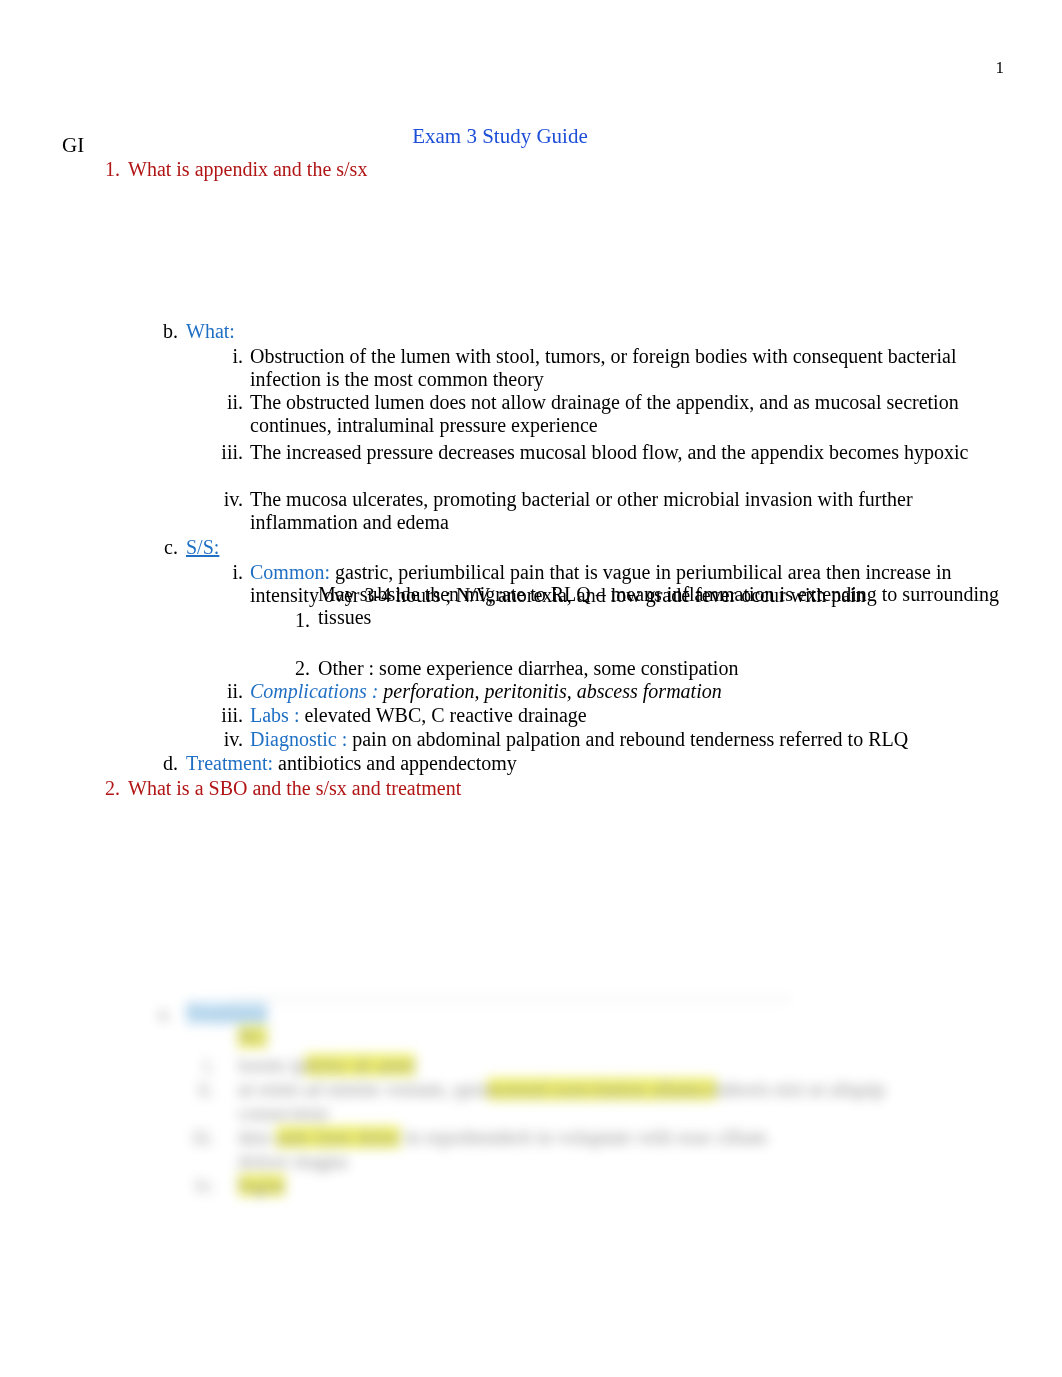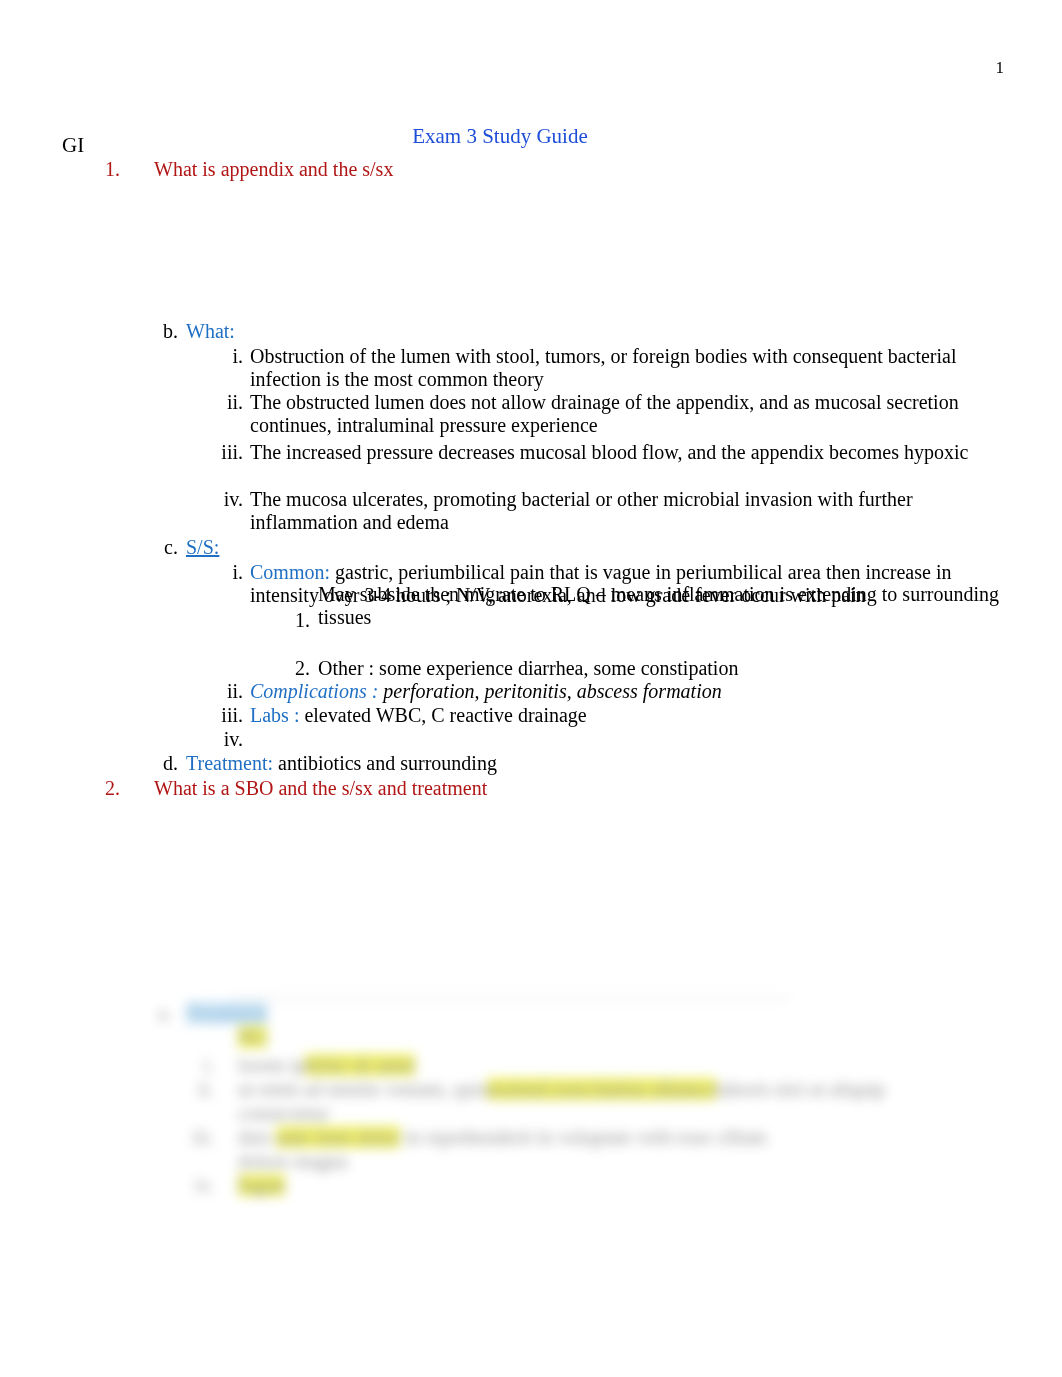--- a/index.html
+++ b/index.html
@@ -59,21 +59,21 @@
   .marker {
     position: absolute;
     text-align: right;
     font-size: 20px;
     line-height: 23.4px;
   }
   .red  { color: #B11515; }
   .blue { color: #1F6FC4; }
 
   
-  .lvl-num   { left: 128px; width: 880px; margin-left: 26px; }        
+  .lvl-num   { left: 128px; width: 880px; }        
   .mk-num    { left: 92px;  width: 28px; }
   .lvl-alpha { left: 186px; width: 820px; }        
   .mk-alpha  { left: 152px; width: 26px; }
   .lvl-rom   { left: 250px; width: 756px; }        
   .mk-rom    { left: 205px; width: 38px; }
   .lvl-sub   { left: 318px; width: 690px; }        
   .mk-sub    { left: 282px; width: 28px; }
 
   
   .blurred {
@@ -150,23 +150,24 @@
   <div class="marker mk-sub" style="top:657px;">2.</div>
   <div class="row lvl-sub" style="top:657px;">Other : some experience diarrhea, some constipation</div>
 
   <div class="marker mk-rom" style="top:680px;">ii.</div>
   <div class="row lvl-rom" style="top:680px;font-style:italic;"><span class="blue">Complications :</span><span> perforation, peritonitis, abscess formation</span></div>
 
   <div class="marker mk-rom" style="top:704px;">iii.</div>
   <div class="row lvl-rom" style="top:704px;"><span class="blue">Labs :</span><span> elevated WBC, C reactive drainage</span></div>
 
   <div class="marker mk-rom" style="top:728px;">iv.</div>
+  <div class="row lvl-rom" style="top:728px;"><span class="blue">Diagnostic :</span><span> pain on abdominal palpation    and rebound tenderness referred to RLQ</span></div>
 
   <div class="marker mk-alpha" style="top:752px;">d.</div>
-  <div class="row lvl-alpha" style="top:752px;"><span class="blue">Treatment:</span><span>   antibiotics and surrounding</span></div>
+  <div class="row lvl-alpha" style="top:752px;"><span class="blue">Treatment:</span><span>   antibiotics and appendectomy</span></div>
 
   <div class="marker mk-num red" style="top:777px;">2.</div>
   <div class="row lvl-num red" style="top:777px;font-family:Liberation Serif, serif;">What is a SBO and the s/sx and treatment</div>
 
   <div class="blurred">
     <div class="rule"></div>
 
     <div class="bl-mk" style="left:0px; top:18px; width:22px;">a.</div>
     <div class="bl-row" style="left:36px; top:18px;"><span class="hl-b">Treatment</span></div>
 

